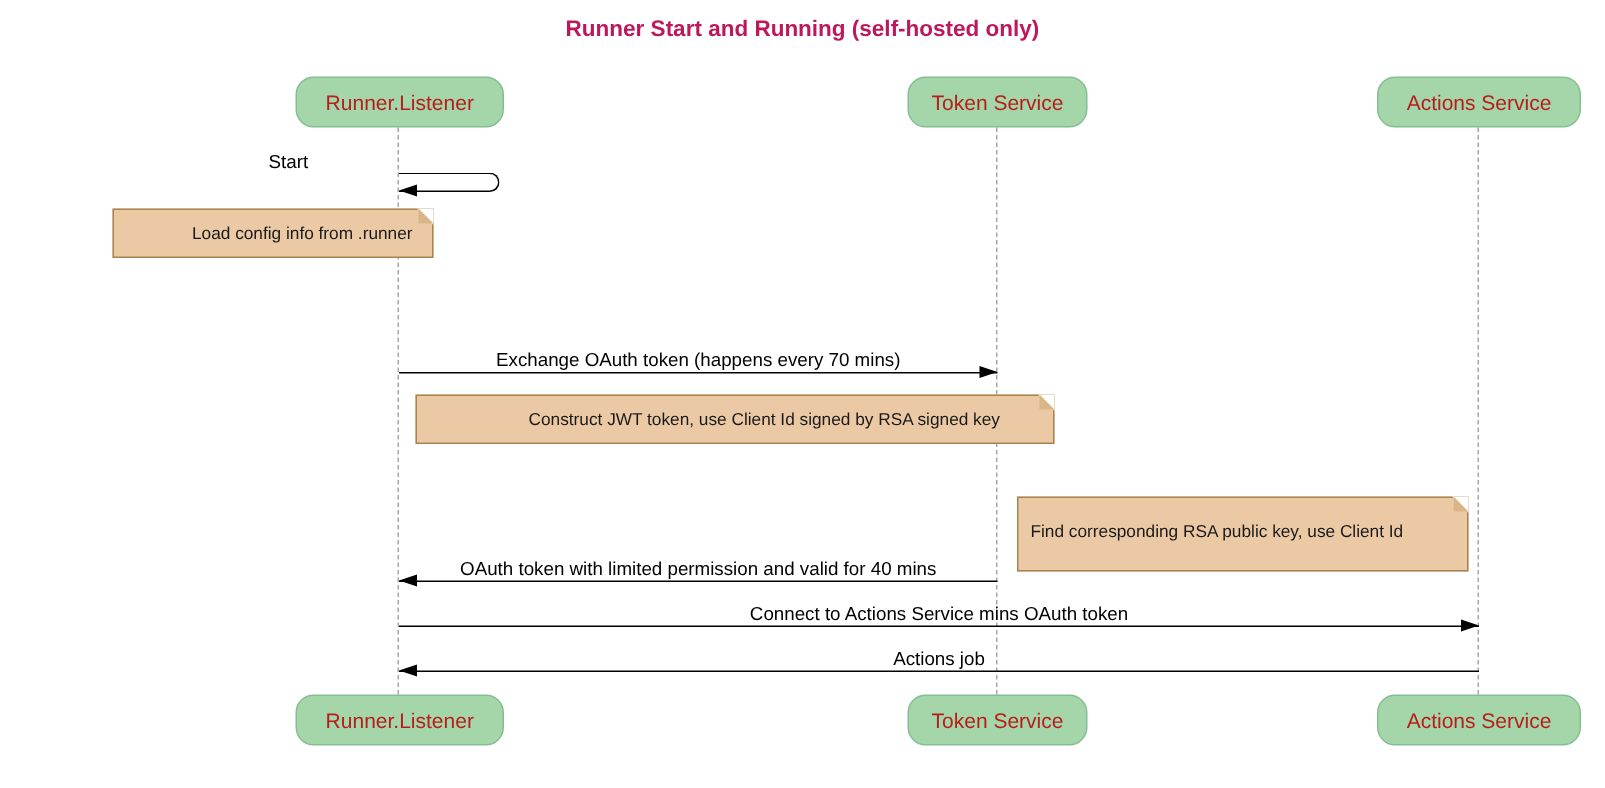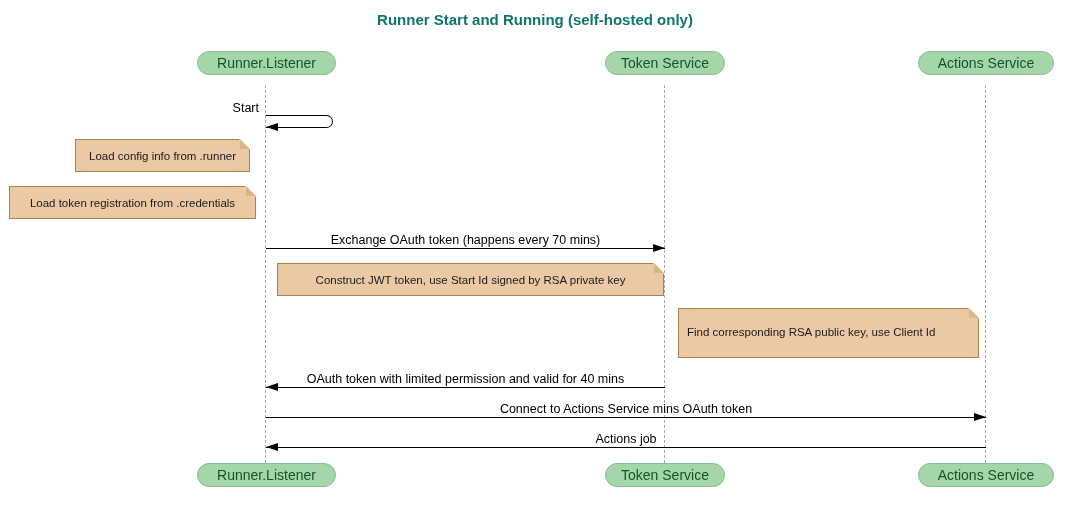--- a/index.html
+++ b/index.html
@@ -12,54 +12,54 @@
     --arrow:#000000;
     --text:#111111;
   }
   html,body{margin:0;padding:0;background:#ffffff;}
   .diagram{
     position:relative;width:1070px;height:525px;background:#ffffff;
     font-family:"Liberation Sans", sans-serif;color:var(--text);overflow:hidden;
   }
   .title{
     position:absolute;top:11px;left:0;width:100%;text-align:center;
-    font-size:15px;font-weight:bold;color:#0f766e;
+    font-size:15px;font-weight:bold;color:#be185d;
   }
   .lifeline{
     position:absolute;top:85px;height:378px;width:0;
     border-left:1px dashed var(--lifeline);
   }
   .participant{
-    position:absolute;height:24px;border-radius:12px;
+    position:absolute;height:34px;border-radius:12px;
     background:var(--participant-fill);border:1px solid var(--participant-border);
     display:flex;align-items:center;justify-content:center;
-    font-size:14px;color:#14532d;box-sizing:border-box;
+    font-size:14px;color:#b91c1c;box-sizing:border-box;
   }
   .note{
     position:absolute;background:var(--note-fill);border:1px solid var(--note-border);
     display:flex;align-items:center;justify-content:center;
-    font-size:11.5px;color:#1a1a1a;box-sizing:content-box;white-space:nowrap;
+    font-size:11.5px;color:#1a1a1a;box-sizing:content-box;white-space:nowrap;padding-left:39px;
   }
   .note::before{
     content:"";position:absolute;top:-1px;right:-1px;width:0;height:0;
     border-top:11px solid #ffffff;border-left:11px solid transparent;
   }
   .note::after{
     content:"";position:absolute;top:-1px;right:-1px;width:0;height:0;
     border-bottom:10px solid var(--note-fold);border-right:10px solid transparent;
   }
   .note-multiline{
     flex-direction:column;align-items:flex-start;justify-content:center;
-    padding-left:8px;line-height:1.5;
+    padding-left:8px;line-height:1.5;margin-top:23px;
   }
   .msg-label{
     position:absolute;font-size:12.5px;height:14px;line-height:14px;
     text-align:center;white-space:nowrap;color:#000;
   }
-  .msg-label.align-right{text-align:right;}
+  .msg-label.align-right{text-align:left;}
   .msg-line{position:absolute;height:0;border-top:1.3px solid var(--arrow);}
   .arrow-right{
     position:absolute;width:0;height:0;
     border-top:4.5px solid transparent;border-bottom:4.5px solid transparent;
     border-left:12px solid var(--arrow);
   }
   .arrow-left{
     position:absolute;width:0;height:0;
     border-top:4.5px solid transparent;border-bottom:4.5px solid transparent;
     border-right:12px solid var(--arrow);
@@ -101,25 +101,22 @@
     <span>Actions Service</span>
   </div>
 
   <div class="msg-label align-right" style="left:179px;top:101px;width:80px">Start</div>
   <div class="self-loop"></div>
   <div class="arrow-left" style="left:266px;top:123px"></div>
 
   <div class="note" style="left:75px;top:139px;width:173px;height:31px">
     <span>Load config info from .runner</span>
   </div>
-  <div class="note" style="left:9px;top:186px;width:245px;height:31px">
-    <span>Load token registration from .credentials</span>
-  </div>
   <div class="note" style="left:277px;top:263px;width:385px;height:31px">
-    <span>Construct JWT token, use Start Id signed by RSA private key</span>
+    <span>Construct JWT token, use Client Id signed by RSA signed key</span>
   </div>
   <div class="note note-multiline" style="left:678px;top:308px;width:291px;height:48px">
     <span>Find corresponding RSA public key, use Client Id</span>
   </div>
 
   <div>
     <div class="msg-label" style="left:266px;top:233px;width:399px">Exchange OAuth token (happens every 70 mins)</div>
     <div class="msg-line" style="left:266px;top:248px;width:399px"></div>
     <div class="arrow-right" style="left:653px;top:244px"></div>
   </div>

